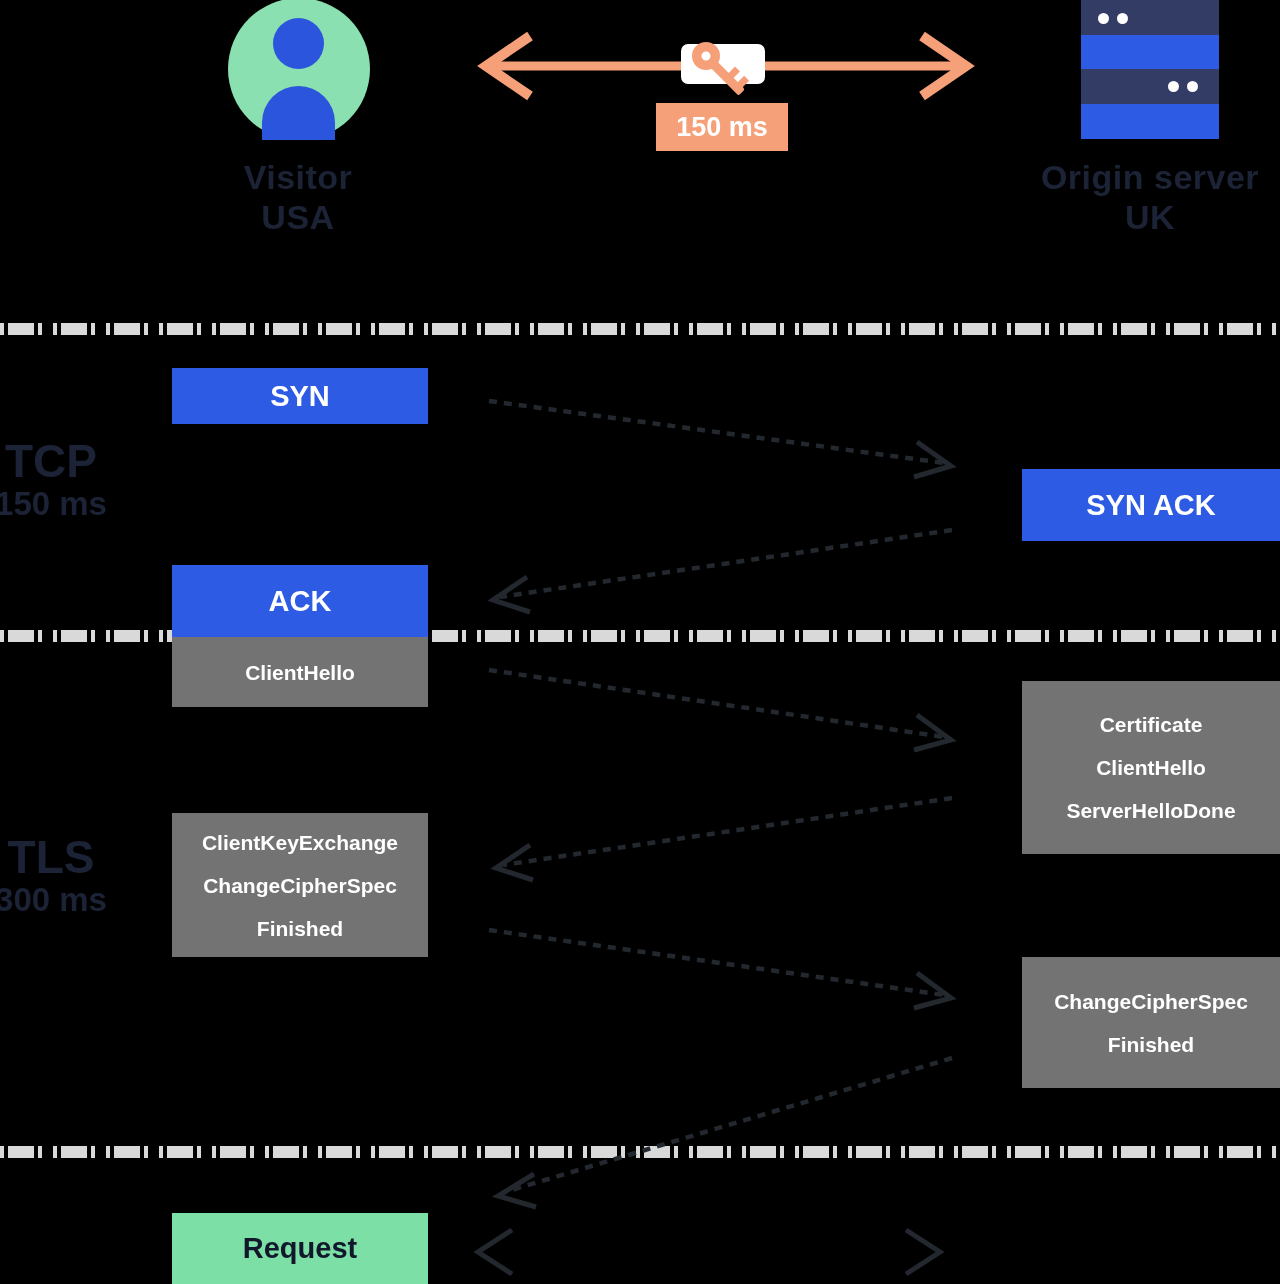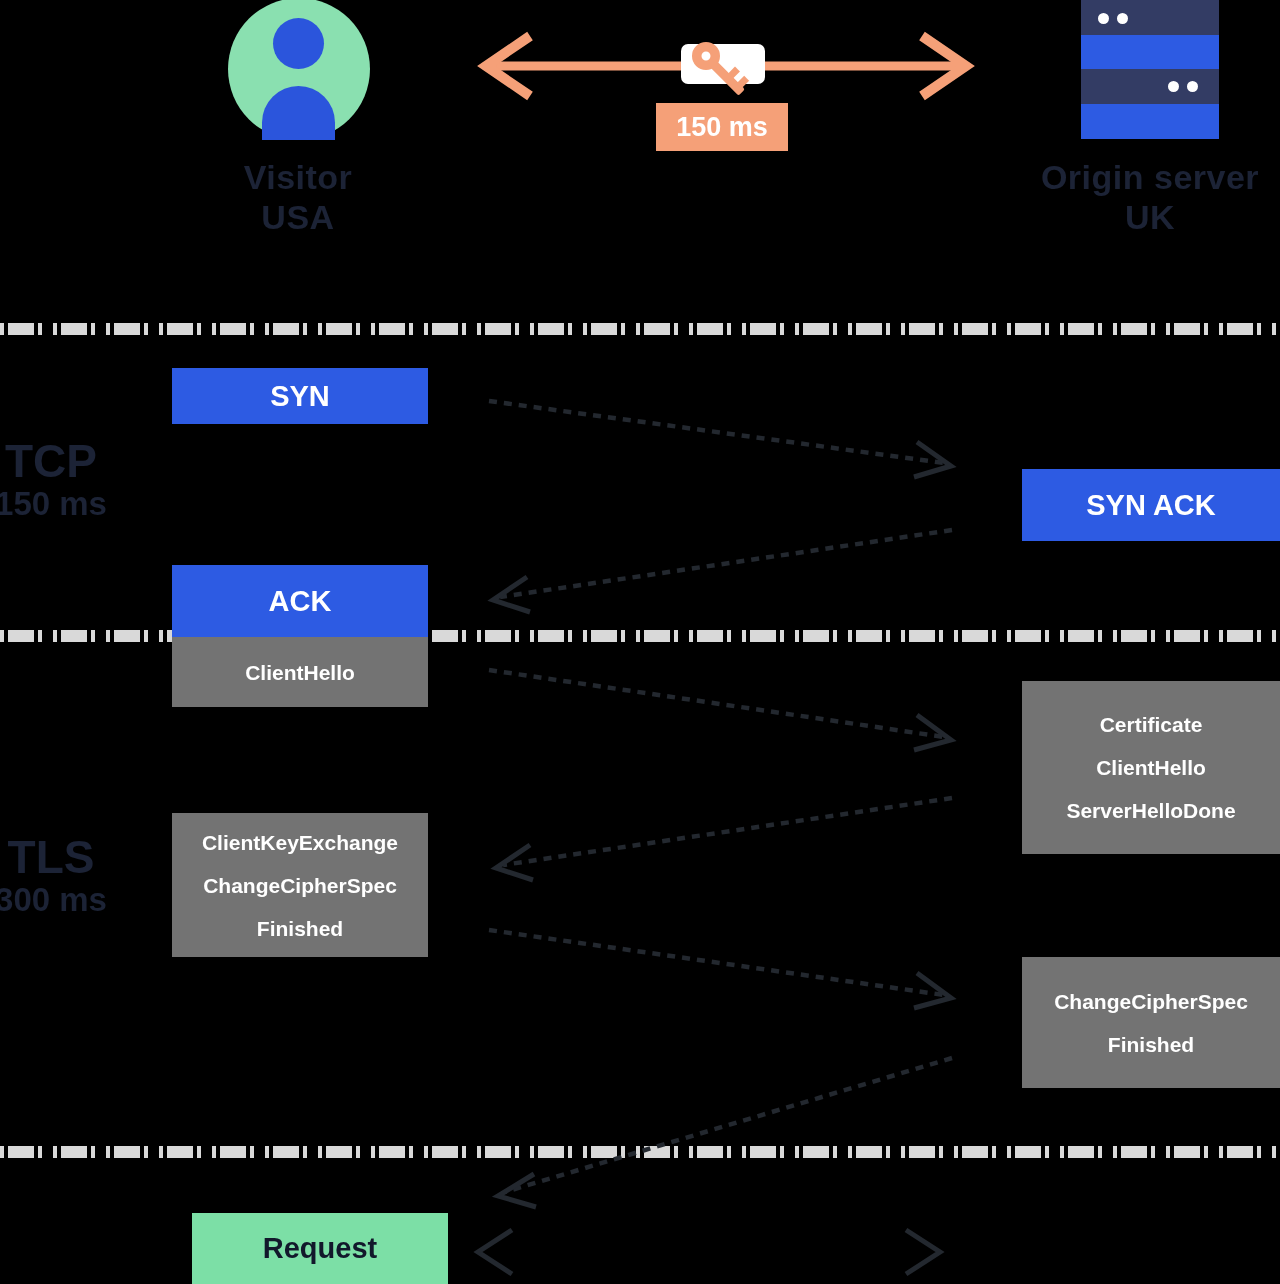--- a/index.html
+++ b/index.html
@@ -29,21 +29,21 @@
       #d9d9d9 38px 42px, transparent 42px 53px);}
   
   .section-label{left:-14px;width:130px;text-align:center;color:#1c2336;}
   .section-name{font-size:46px;line-height:46px;}
   .section-time{font-size:33px;line-height:40px;}
   
   .box{display:flex;flex-direction:column;align-items:center;justify-content:center;
        color:#fff;font-size:29px;line-height:43px;text-align:center;z-index:3;}
   .box.blue{background:#2d5be3;}
   .box.cyan{background:#737373;font-size:21px;}
-  .box.green{background:#7cdfa6;color:#12182b;margin-left:20px;}
+  .box.green{background:#7cdfa6;color:#12182b;}
   .layer{z-index:2;}
   svg{display:block;}
 </style>
 </head>
 <body>
 
 <div id="stage">
 
   <div class="abs dash-line" style="top:323px;z-index:1;"></div>
   <div class="abs dash-line" style="top:630px;z-index:1;"></div>

